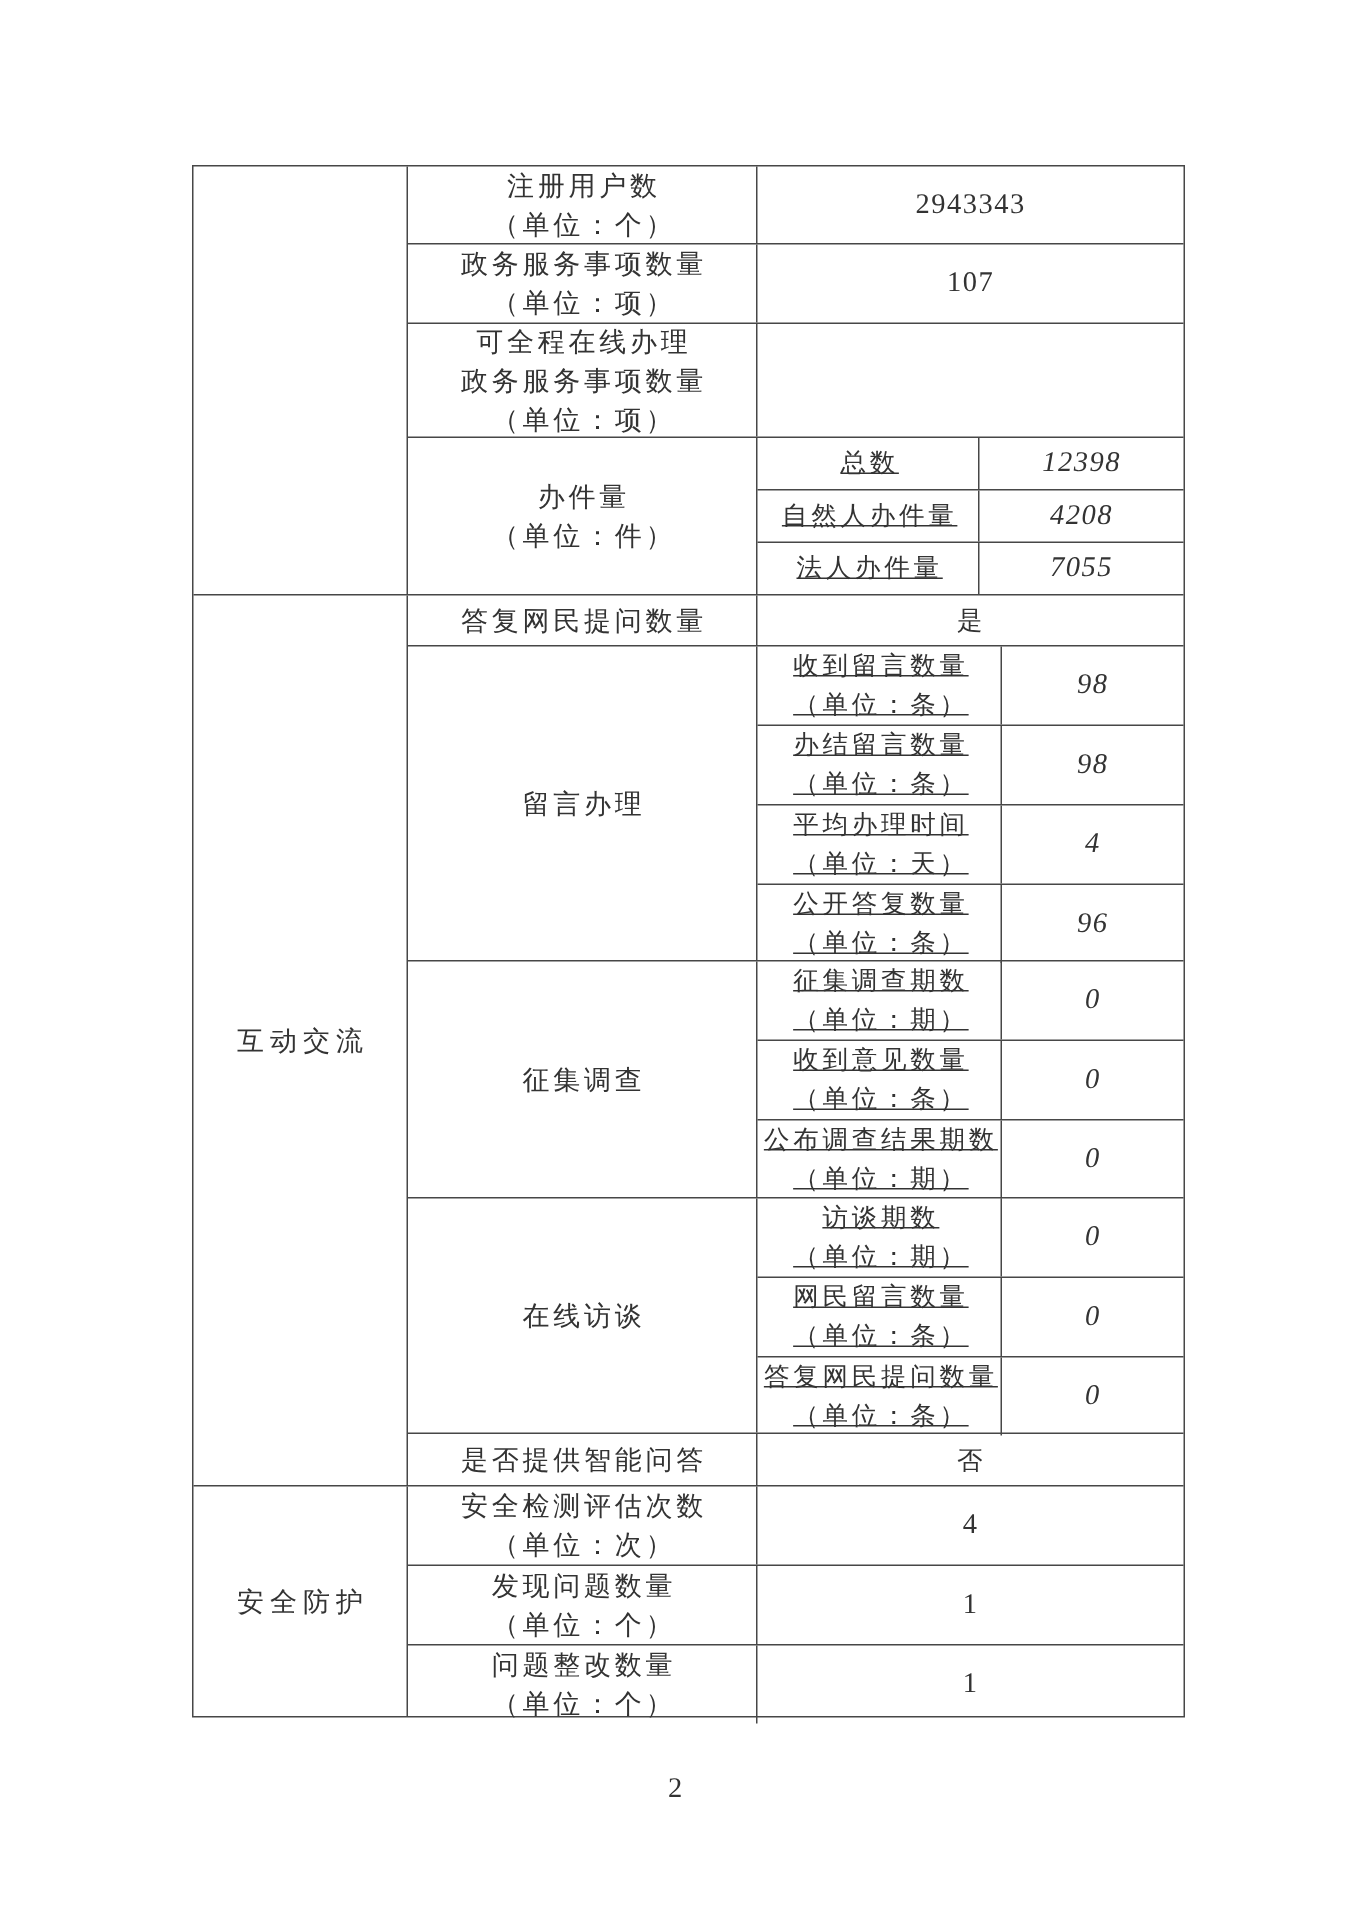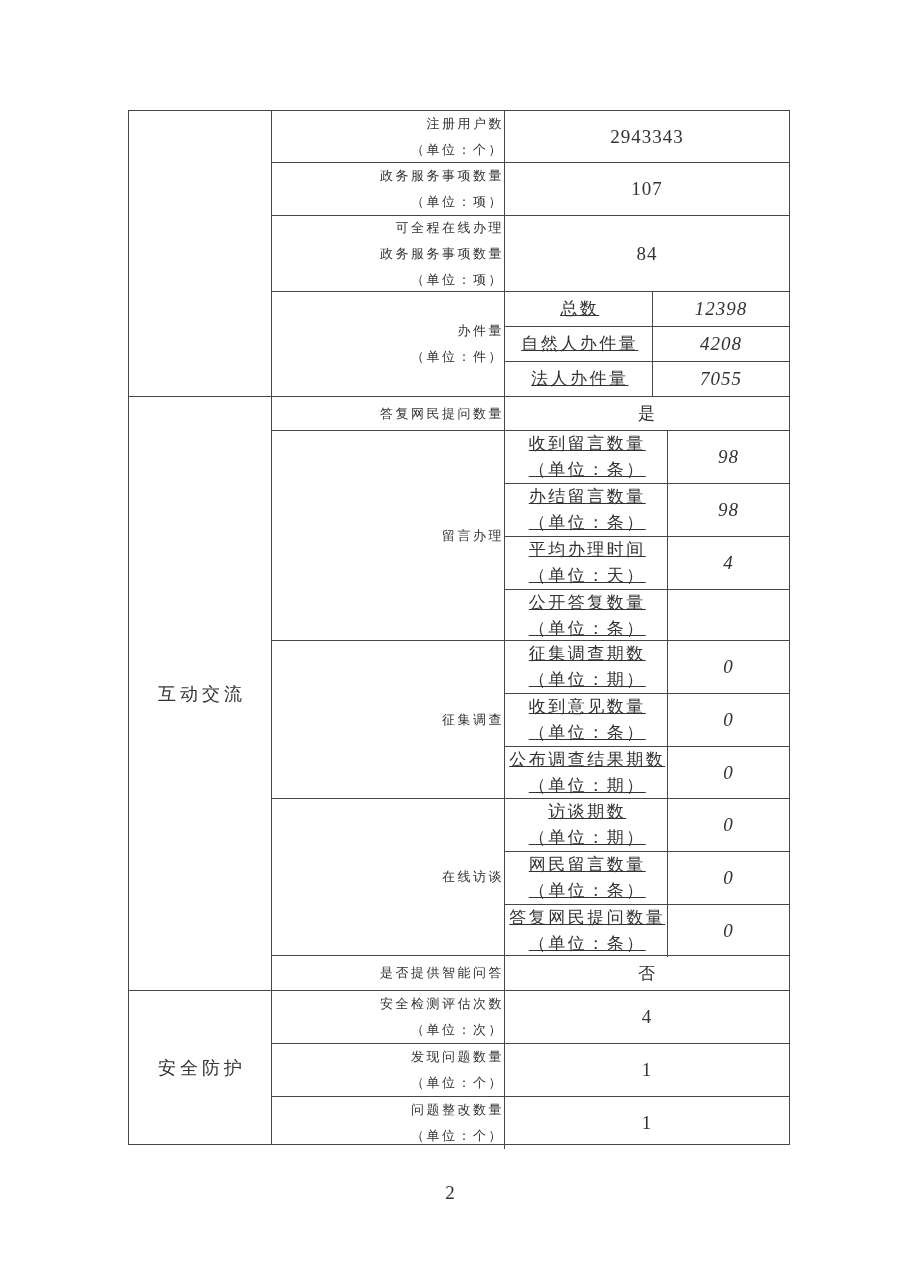--- a/index.html
+++ b/index.html
@@ -27,22 +27,22 @@
     display: flex; align-items: center; justify-content: center;
     font-size: 18px; letter-spacing: 4px; text-indent: 4px; font-family: Liberation Serif, serif;
   }
   .rows { flex: 1; display: flex; flex-direction: column; }
   .row { display: flex; border-bottom: 1px solid #474747; }
   .row:last-child { border-bottom: none; }
   .lbl {
     width: 233px;
     border-right: 1px solid #474747;
     display: flex; flex-direction: column;
-    align-items: flex-end; justify-content: center;
-    font-size: 13px; letter-spacing: 2.5px; text-indent: 2.5px;
+    align-items: center; justify-content: center;
+    font-size: 18px; letter-spacing: 2.5px; text-indent: 2.5px;
   }
   .ln { line-height: 26px; white-space: nowrap; }
   .val {
     flex: 1;
     display: flex; align-items: center; justify-content: center;
     font-size: 19px; letter-spacing: 1px;
   }
   .sub { flex: 1; display: flex; flex-direction: column; }
   .srow { flex: 1; display: flex; border-bottom: 1px solid #474747; }
   .srow:last-child { border-bottom: none; }
@@ -91,21 +91,20 @@
         </div>
         <div class="val">107</div>
       </div>
 
       <div class="row" style="height:76px">
         <div class="lbl">
           <div class="ln">可全程在线办理</div>
           <div class="ln">政务服务事项数量</div>
           <div class="ln">（单位：项）</div>
         </div>
-        <div class="val">84</div>
       </div>
 
       <div class="row" style="flex:1">
         <div class="lbl">
           <div class="ln">办件量</div>
           <div class="ln">（单位：件）</div>
         </div>
         <div class="sub">
           <div class="srow">
             <div class="slbl wa">
@@ -166,20 +165,21 @@
               <div class="ln">平均办理时间</div>
               <div class="ln">（单位：天）</div>
             </div>
             <div class="sval">4</div>
           </div>
           <div class="srow">
             <div class="slbl wb">
               <div class="ln">公开答复数量</div>
               <div class="ln">（单位：条）</div>
             </div>
+            <div class="sval">96</div>
           </div>
         </div>
       </div>
 
       <div class="row" style="height:158px">
         <div class="lbl">
           <div class="ln">征集调查</div>
         </div>
         <div class="sub">
           <div class="srow">

